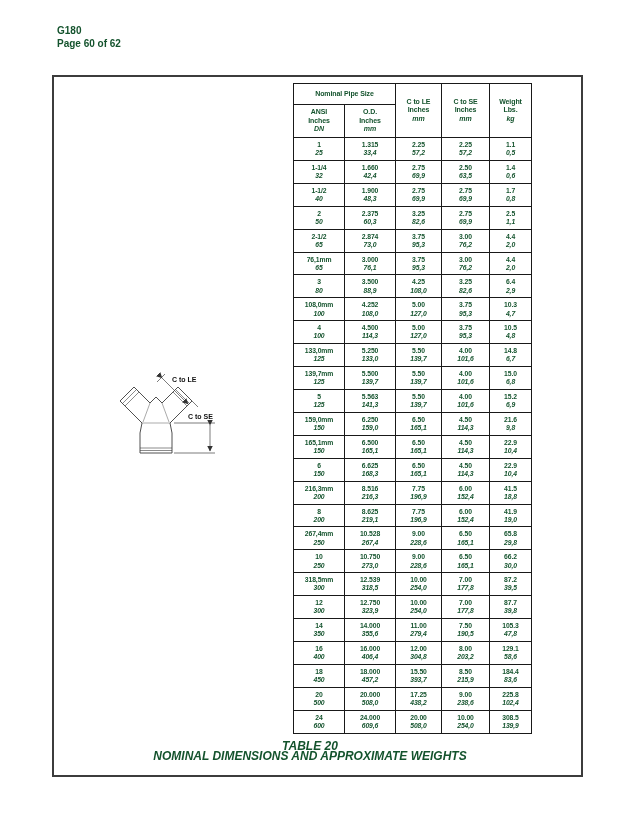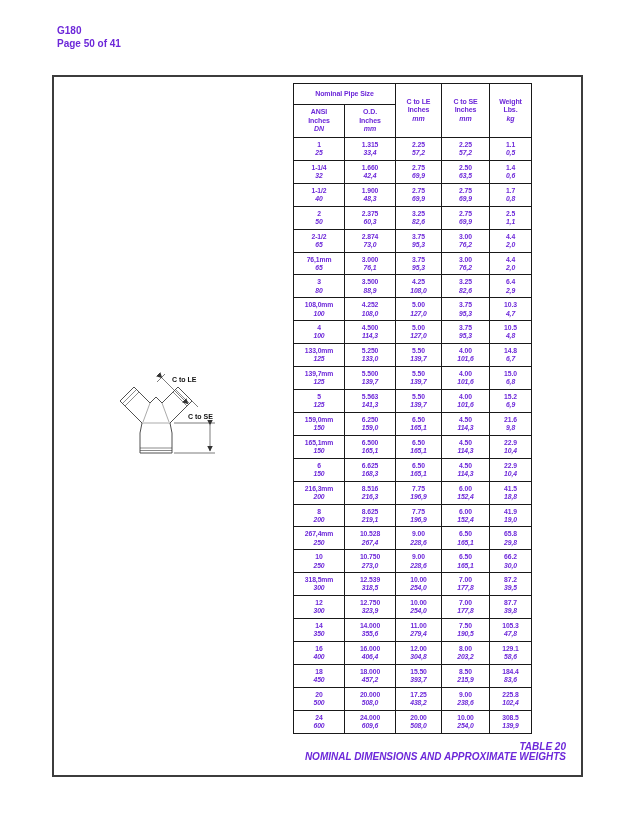--- a/index.html
+++ b/index.html
@@ -1,47 +1,47 @@
 <!DOCTYPE html>
 <html><head>
 <meta charset="utf-8">
 <style>
   html,body{margin:0;padding:0;}
   .page{position:relative;width:640px;height:828px;background:#ffffff;
-        font-family:"Liberation Sans",sans-serif;color:#6d28d9;overflow:hidden;border-radius:23px;}
+        font-family:"Liberation Sans",sans-serif;color:#14532d;overflow:hidden;border-radius:23px;}
   .doc-header{position:absolute;left:57px;top:24px;font-weight:bold;font-size:10px;line-height:13px;}
   .frame{position:absolute;left:52px;top:75px;width:527px;height:698px;border:2px solid #3c3c3c;background:#fff;}
 
   
   .diagram{position:absolute;left:62px;top:288px;}
   .diagram text{font-family:"Liberation Sans",sans-serif;font-size:7px;font-weight:bold;fill:#111;}
 
   
   table.dims{position:absolute;left:239px;top:6px;width:238px;border-collapse:collapse;table-layout:fixed;background:#fff;}
   table.dims th,table.dims td{border:1.2px solid #191919;text-align:center;vertical-align:middle;padding:0;}
   table.dims thead th{font-size:7px;}
   .hl{font-weight:bold;line-height:8.5px;letter-spacing:-0.1px;}
   .hl-i{font-weight:bold;font-style:italic;line-height:8.5px;}
   .th-group{height:20px;}
   .th-sub{height:32px;}
   table.dims td{font-size:6.8px;padding:3px 0 2.5px 0;}
   .in{font-weight:bold;line-height:8.2px;letter-spacing:-0.1px;}
   .mm{font-weight:bold;font-style:italic;line-height:8.2px;letter-spacing:-0.1px;}
 
-  .table-footer{position:absolute;left:0;top:665px;width:512px;text-align:right;
-    font-size:10px;font-weight:bold;font-style:italic;line-height:9.6px;}
+  .table-footer{position:absolute;left:0;top:665px;width:512px;text-align:center;
+    font-size:12px;font-weight:bold;font-style:italic;line-height:9.6px;}
 </style>
 </head>
 <body>
 
 <div class="page">
 
   <div class="doc-header">
     <div>G180</div>
-    <div>Page 50 of 41</div>
+    <div>Page 60 of 62</div>
   </div>
 
   <div class="frame">
 
     <svg class="diagram" width="135" height="125" viewBox="0 0 135 125">
       <defs>
         <marker id="arr" markerWidth="7" markerHeight="7" refX="5.5" refY="3" orient="auto" markerUnits="userSpaceOnUse">
           <path d="M0,0 L6,3 L0,6 Z" fill="#333"></path>
         </marker>
       </defs>

